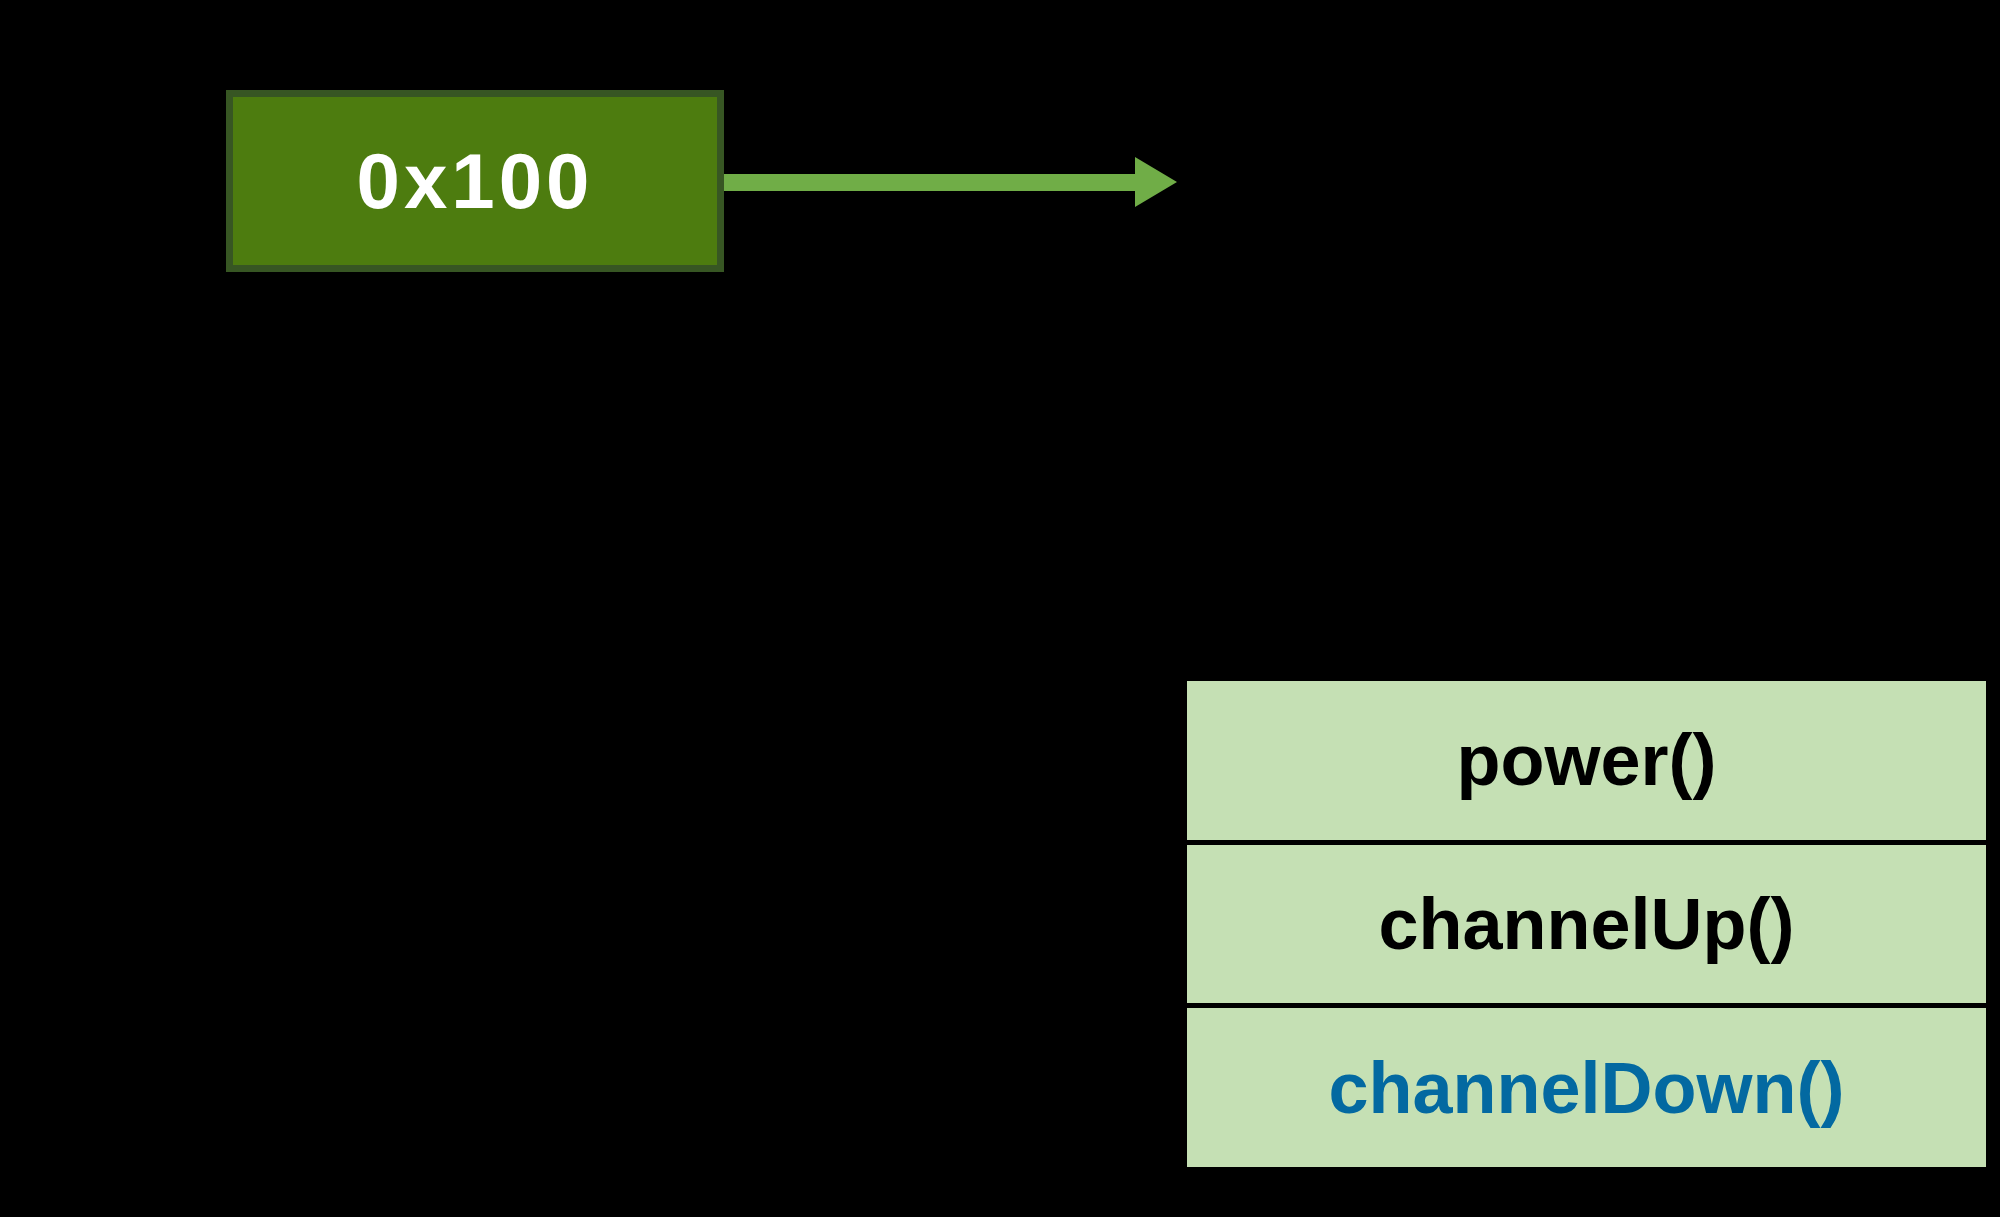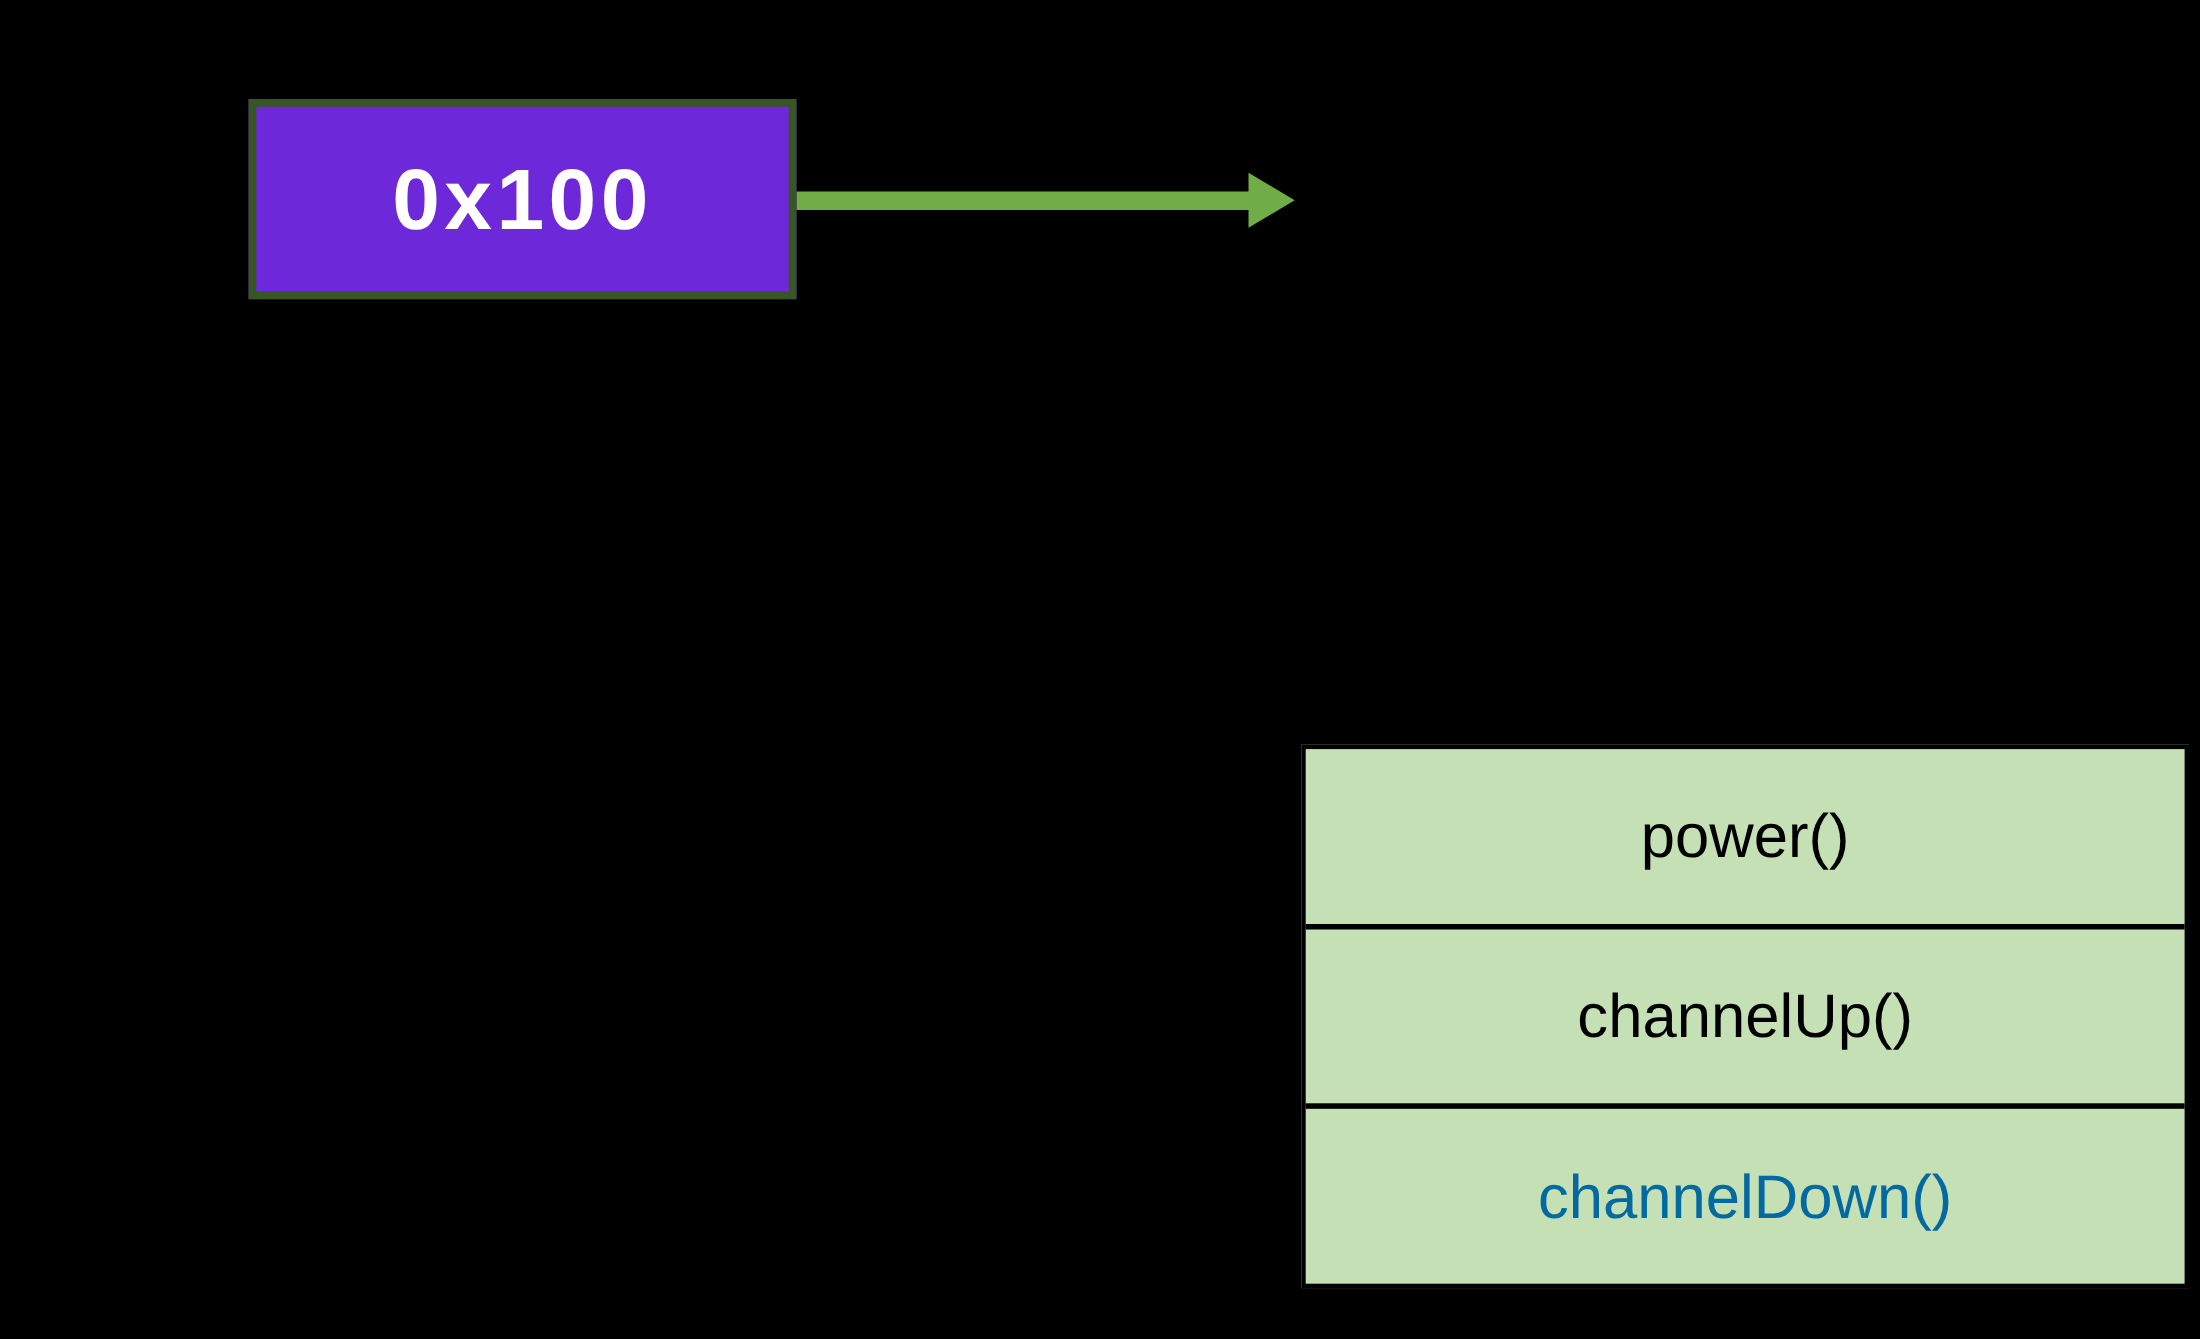--- a/index.html
+++ b/index.html
@@ -64,32 +64,32 @@
     display: flex;
     align-items: center;
     justify-content: center;
     box-sizing: border-box;
   }
   .vtable-row + .vtable-row {
     border-top: 5px solid #000000;
   }
   .method-label {
     color: #000000;
-    font-size: 56px;
-    font-weight: 400;
+    font-size: 72px;
+    font-weight: 700;
     line-height: 1;
     user-select: none;
   }
 </style>
 </head>
 <body>
 
 <div class="stage" style="background: rgb(0, 0, 0);">
 
-  <div class="pointer-box" style="background: #6d28d9; border-color: rgb(55, 86, 35);">
+  <div class="pointer-box" style="background: #4d7c0f; border-color: rgb(55, 86, 35);">
     <span class="pointer-label" style="color: rgb(255, 255, 255);">0x100</span>
   </div>
 
   <svg class="arrow-svg" viewBox="0 0 455 60" xmlns="http://www.w3.org/2000/svg">
     <polygon points="0,22 411,22 411,5 453,30 411,55 411,39 0,39" fill="#70AD47"></polygon>
   </svg>
 
   <div class="vtable" style="background: rgb(197, 224, 180); border-color: rgb(0, 0, 0);">
     <div class="vtable-row">
       <span class="method-label" style="color: rgb(0, 0, 0);">power()</span>

